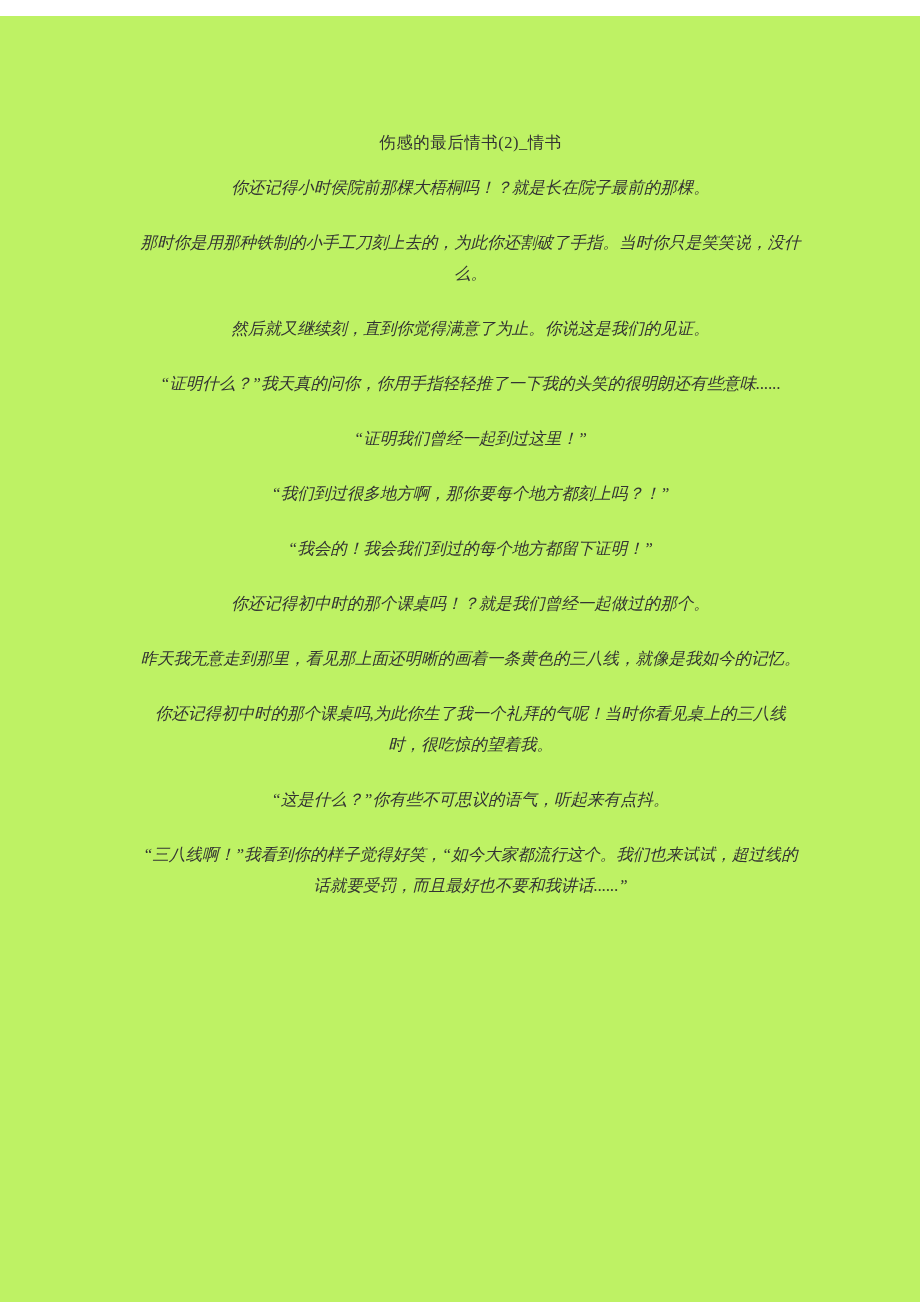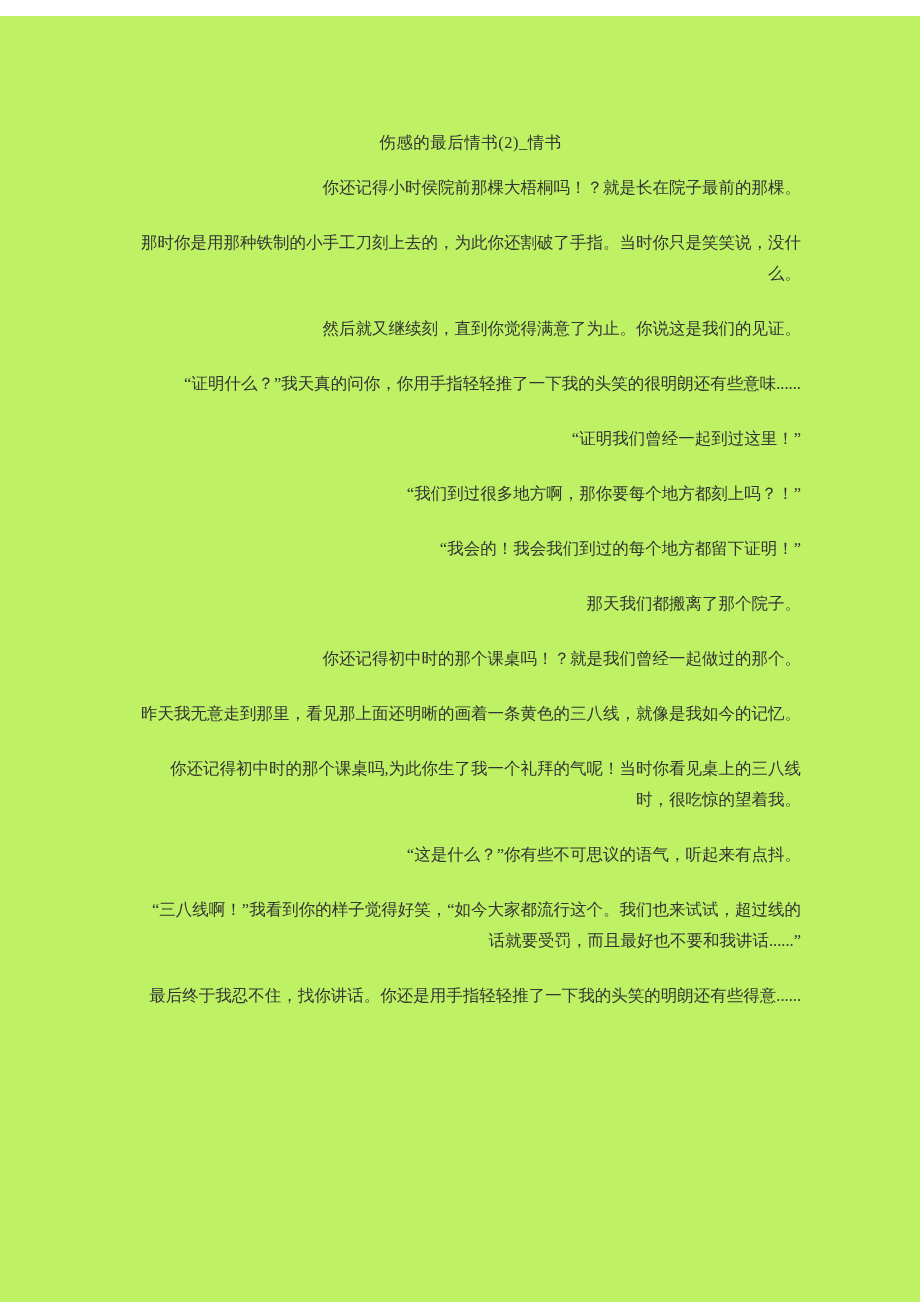--- a/index.html
+++ b/index.html
@@ -26,39 +26,38 @@
     line-height: 31px;
     margin: 0 0 14px 0;
     text-align: center;
     letter-spacing: 0.5px;
     color: #333333;
   }
   .doc-paragraph {
     font-size: 16.5px;
     line-height: 31px;
     margin: 0 0 24px 0;
-    text-align: right;
+    text-align: center;
     word-break: break-all;
     color: #333333;
+    font-style: italic;
   }
 </style>
 </head>
 <body>
 
 <div class="page">
   <div class="content">
     <h1 class="doc-title">伤感的最后情书(2)_情书</h1>
     <p class="doc-paragraph">你还记得小时侯院前那棵大梧桐吗！？就是长在院子最前的那棵。</p>
     <p class="doc-paragraph">那时你是用那种铁制的小手工刀刻上去的，为此你还割破了手指。当时你只是笑笑说，没什么。</p>
     <p class="doc-paragraph">然后就又继续刻，直到你觉得满意了为止。你说这是我们的见证。</p>
     <p class="doc-paragraph">“证明什么？”我天真的问你，你用手指轻轻推了一下我的头笑的很明朗还有些意味......</p>
     <p class="doc-paragraph">“证明我们曾经一起到过这里！”</p>
     <p class="doc-paragraph">“我们到过很多地方啊，那你要每个地方都刻上吗？！”</p>
     <p class="doc-paragraph">“我会的！我会我们到过的每个地方都留下证明！”</p>
-    <p class="doc-paragraph">那天我们都搬离了那个院子。</p>
     <p class="doc-paragraph">你还记得初中时的那个课桌吗！？就是我们曾经一起做过的那个。</p>
     <p class="doc-paragraph">昨天我无意走到那里，看见那上面还明晰的画着一条黄色的三八线，就像是我如今的记忆。</p>
     <p class="doc-paragraph">你还记得初中时的那个课桌吗,为此你生了我一个礼拜的气呢！当时你看见桌上的三八线时，很吃惊的望着我。</p>
     <p class="doc-paragraph">“这是什么？”你有些不可思议的语气，听起来有点抖。</p>
     <p class="doc-paragraph">“三八线啊！”我看到你的样子觉得好笑，“如今大家都流行这个。我们也来试试，超过线的话就要受罚，而且最好也不要和我讲话......”</p>
-    <p class="doc-paragraph">最后终于我忍不住，找你讲话。你还是用手指轻轻推了一下我的头笑的明朗还有些得意......</p>
   </div>
 </div>
 
 </body></html>

